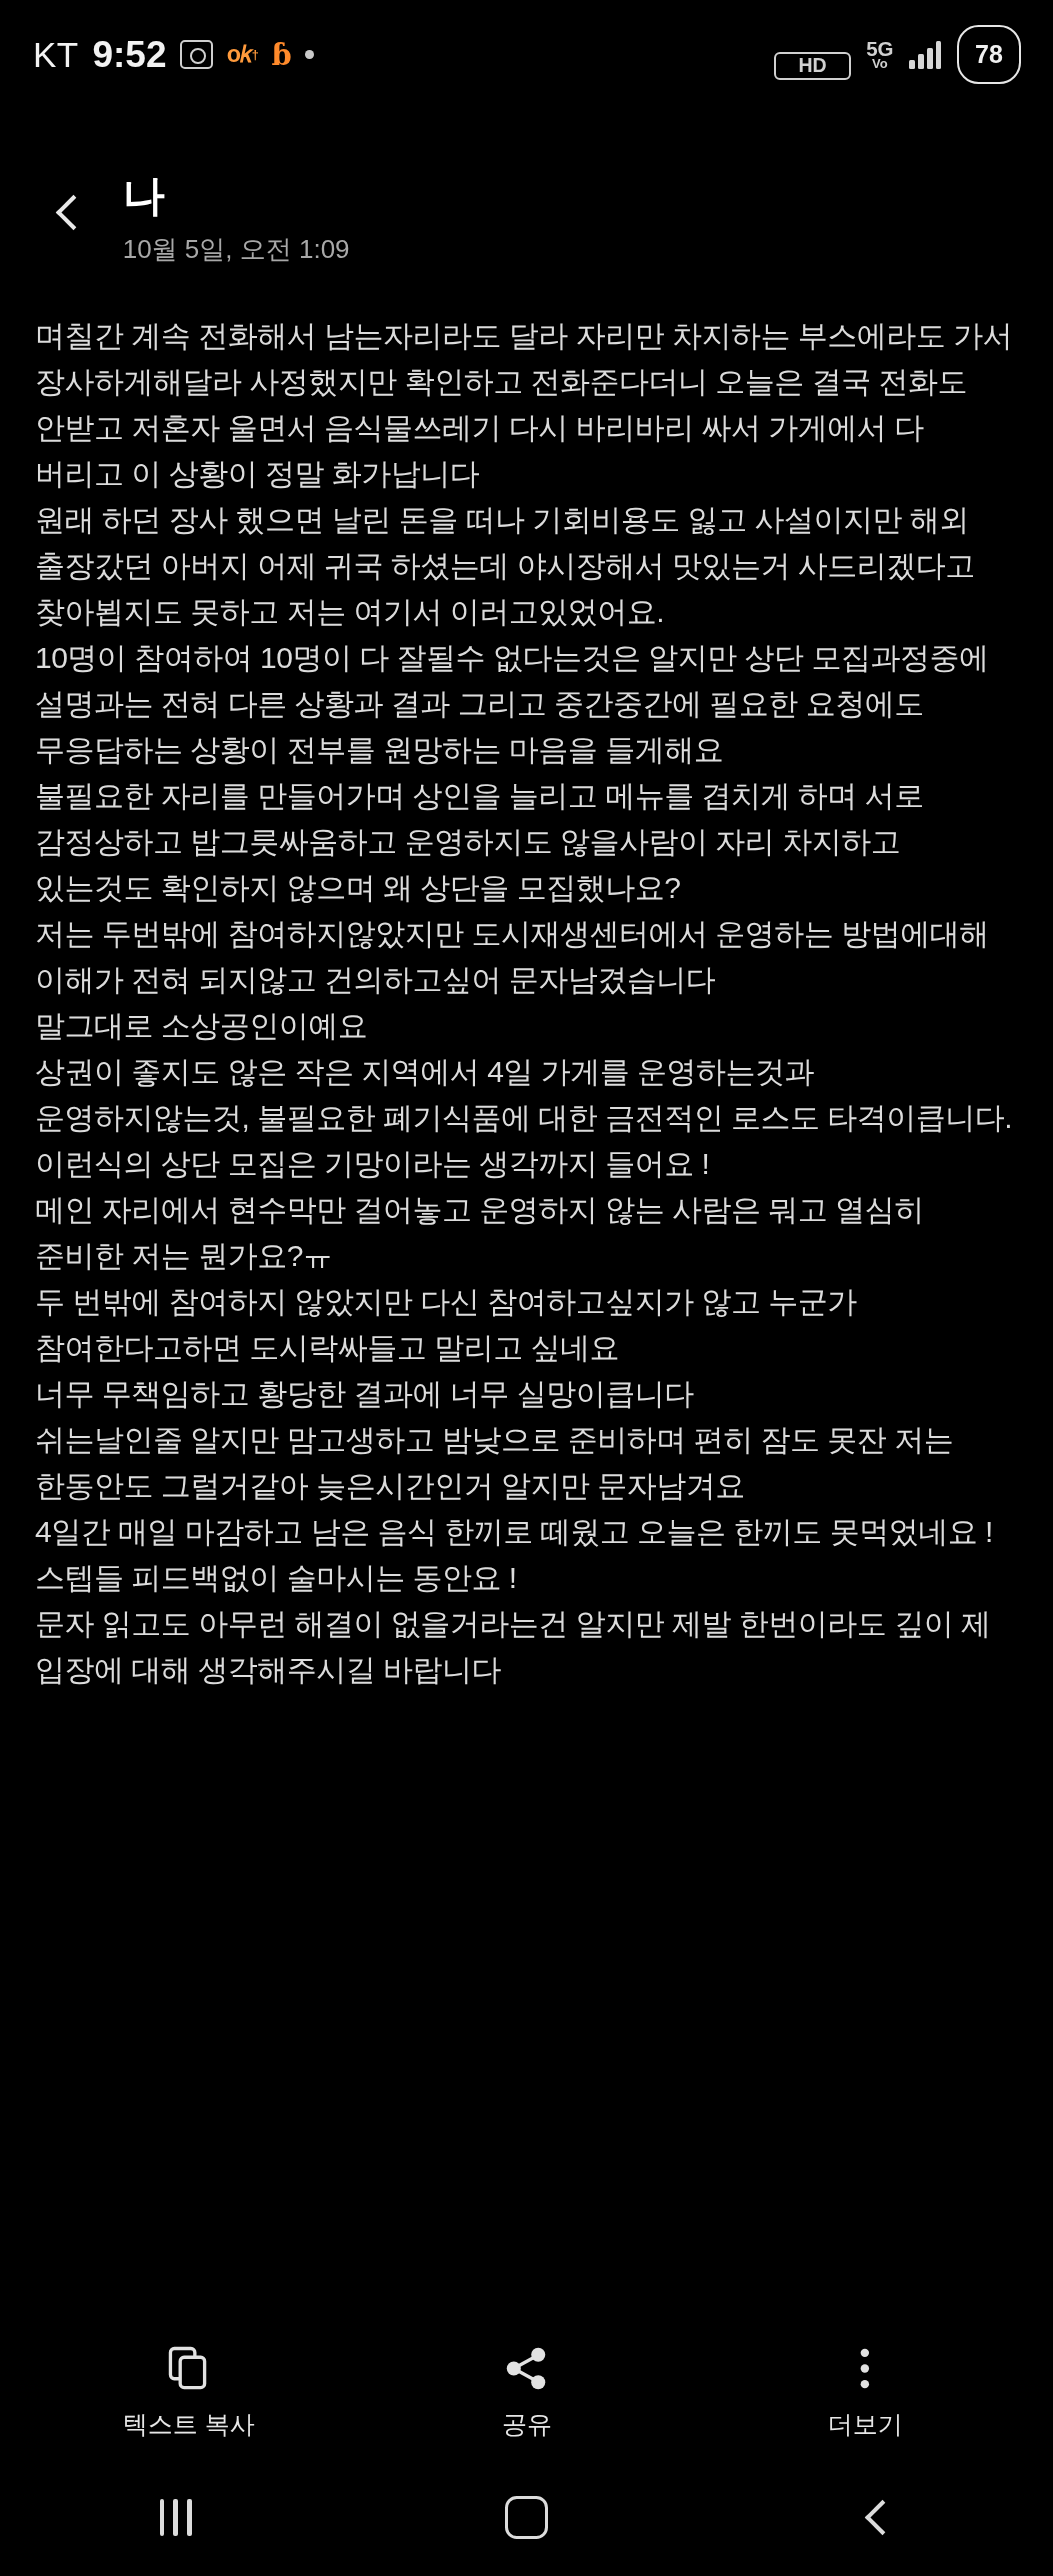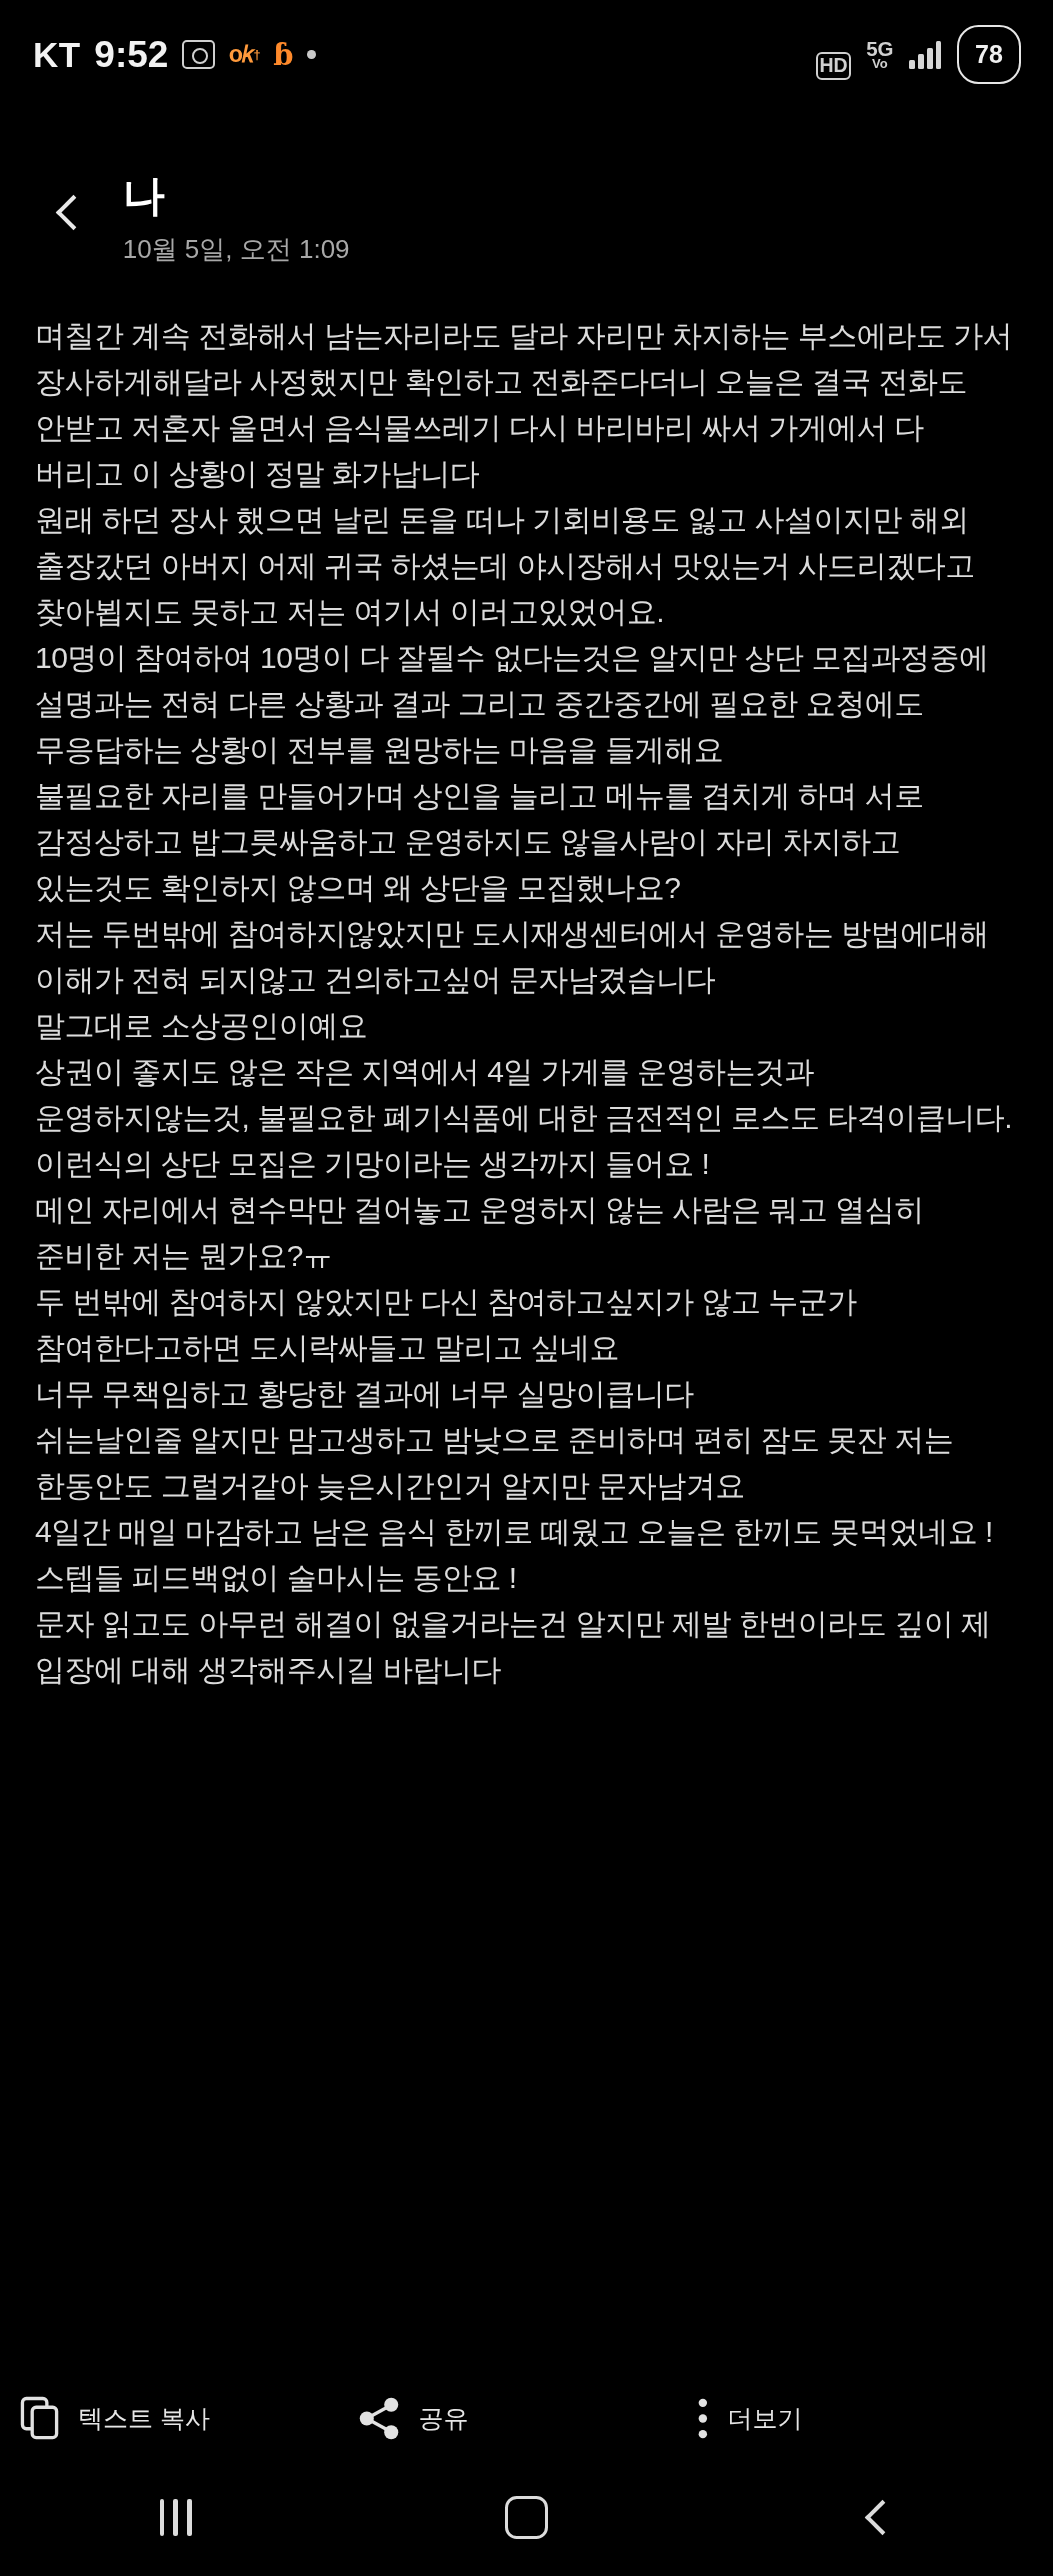--- a/index.html
+++ b/index.html
@@ -28,21 +28,21 @@
     padding: 0 33px;
     flex: 0 0 auto;
   }
   .status-left {
     display: flex;
     align-items: center;
     gap: 13.7px;
   }
   .carrier {
     font-size: 35px;
-    font-weight: 700;
+    font-weight: 400;
     letter-spacing: 0.5px;
     color: #f2f2f2;
   }
   .clock {
     font-size: 37px;
     font-weight: 700;
     color: #f2f2f2;
   }
   .status-ico {
     display: inline-flex;
@@ -71,21 +71,21 @@
     margin-left: auto;
     display: flex;
     align-items: center;
     gap: 15.6px;
   }
   .badge-hd {
     border: 2.4px solid #d0d0d0;
     border-radius: 5.9px;
     font-size: 19.5px;
     font-weight: 700;
-    padding: 2px 1px;
+    padding: 2px 22px;
     color: #d0d0d0;
     line-height: 1;
     margin-top: 23px;
   }
   .badge-5g {
     font-size: 20.5px;
     font-weight: 700;
     color: #d0d0d0;
     line-height: 1;
     text-align: center;
@@ -180,21 +180,21 @@
   .action-bar {
     display: flex;
     align-items: flex-start;
     justify-content: space-around;
     padding: 23.4px 19.5px 17.6px 19.5px;
     flex: 0 0 auto;
   }
   .action {
     width: 33.33%;
     display: flex;
-    flex-direction: row;
+    flex-direction: column;
     align-items: center;
     gap: 17.6px;
   }
   .action-label {
     font-size: 25px;
     color: #e6e6e6;
   }
   .act-ico { height: 45px; display:flex; align-items:center; justify-content:center;}
 
   

